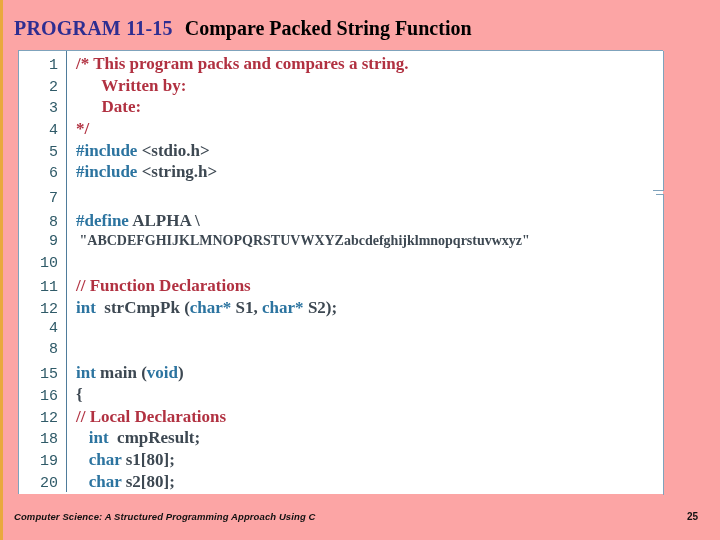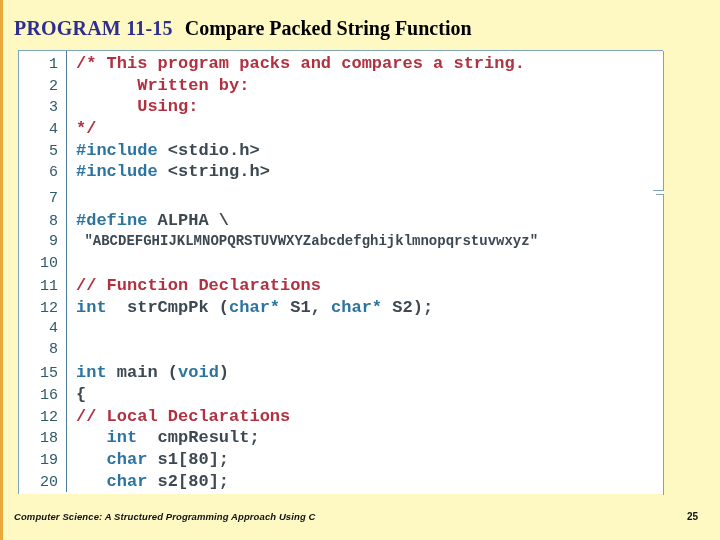--- a/index.html
+++ b/index.html
@@ -1,19 +1,19 @@
 <!DOCTYPE html>
 <html style="--accent: #E9A93D; --titleProgram: #2E2E91; --border: #7FA3BC; --divider: #4F7C9B; --lineNum: #2F5A68; --kw: #2C74A0; --cm: #B13141; --tx: #3D4852;"><head>
 <meta charset="utf-8">
 <style>
   html,body{margin:0;padding:0;background:#ffffff;}
   #slide{
     position:relative;
     width:720px;height:540px;
-    background:#fef9c3;
+    background:#fca5a5;
     overflow:hidden;
     font-family:"Liberation Sans", sans-serif;
   }
   
   .accent-bar{
     position:absolute;left:0;top:0;width:3px;height:540px;
     background:var(--accent,#E9A93D);
   }
   
   .title-row{
@@ -57,21 +57,21 @@
   .row.gap{margin-top:5.5px;}
   .num{
     width:39px;padding-right:8px;
     text-align:right;flex:0 0 auto;
     font-family:"Liberation Mono", monospace;
     font-size:15px;font-weight:400;
     color:var(--lineNum,#2F5A68);
   }
   .codecell{
     padding-left:10px;flex:1 1 auto;
-    font-family:Liberation Mono, monospace;
+    font-family:Liberation Serif, serif;
     font-size:17px;font-weight:700;
     white-space:pre;overflow:hidden;
   }
   .codecell.small{font-size:14px;letter-spacing:0;}
   .k{color:var(--kw,#2C74A0);}
   .t{color:var(--tx,#3D4852);}
   .c{color:var(--cm,#B13141);}
   
   .footer-book{
     position:absolute;left:14px;top:511px;
@@ -97,21 +97,21 @@
 
   <div class="codebox">
     <div class="right-border-seg seg-upper"></div>
     <div class="right-border-seg seg-lower"></div>
     <div class="seam-tick tick-upper"></div>
     <div class="seam-tick tick-lower"></div>
     <div class="num-divider"></div>
     <div>
         <div class="row"><div class="num">1</div><div class="codecell"><span class="c">/* This program packs and compares a string.</span></div></div>
         <div class="row"><div class="num">2</div><div class="codecell"><span class="c">      Written by:</span></div></div>
-        <div class="row"><div class="num">3</div><div class="codecell"><span class="c">      Using:</span></div></div>
+        <div class="row"><div class="num">3</div><div class="codecell"><span class="c">      Date:</span></div></div>
         <div class="row"><div class="num">4</div><div class="codecell"><span class="c">*/</span></div></div>
         <div class="row"><div class="num">5</div><div class="codecell"><span class="k">#include</span><span class="t"> &lt;stdio.h&gt;</span></div></div>
         <div class="row"><div class="num">6</div><div class="codecell"><span class="k">#include</span><span class="t"> &lt;string.h&gt;</span></div></div>
         <div class="row gap"><div class="num">7</div><div class="codecell"></div></div>
         <div class="row"><div class="num">8</div><div class="codecell"><span class="k">#define</span><span class="t"> ALPHA \</span></div></div>
         <div class="row"><div class="num">9</div><div class="codecell small"><span class="t"> "ABCDEFGHIJKLMNOPQRSTUVWXYZabcdefghijklmnopqrstuvwxyz"</span></div></div>
         <div class="row"><div class="num">10</div><div class="codecell"></div></div>
         <div class="row"><div class="num">11</div><div class="codecell"><span class="c">// Function Declarations</span></div></div>
         <div class="row"><div class="num">12</div><div class="codecell"><span class="k">int</span><span class="t">  strCmpPk (</span><span class="k">char*</span><span class="t"> S1, </span><span class="k">char*</span><span class="t"> S2);</span></div></div>
         <div class="row"><div class="num">4</div></div>

